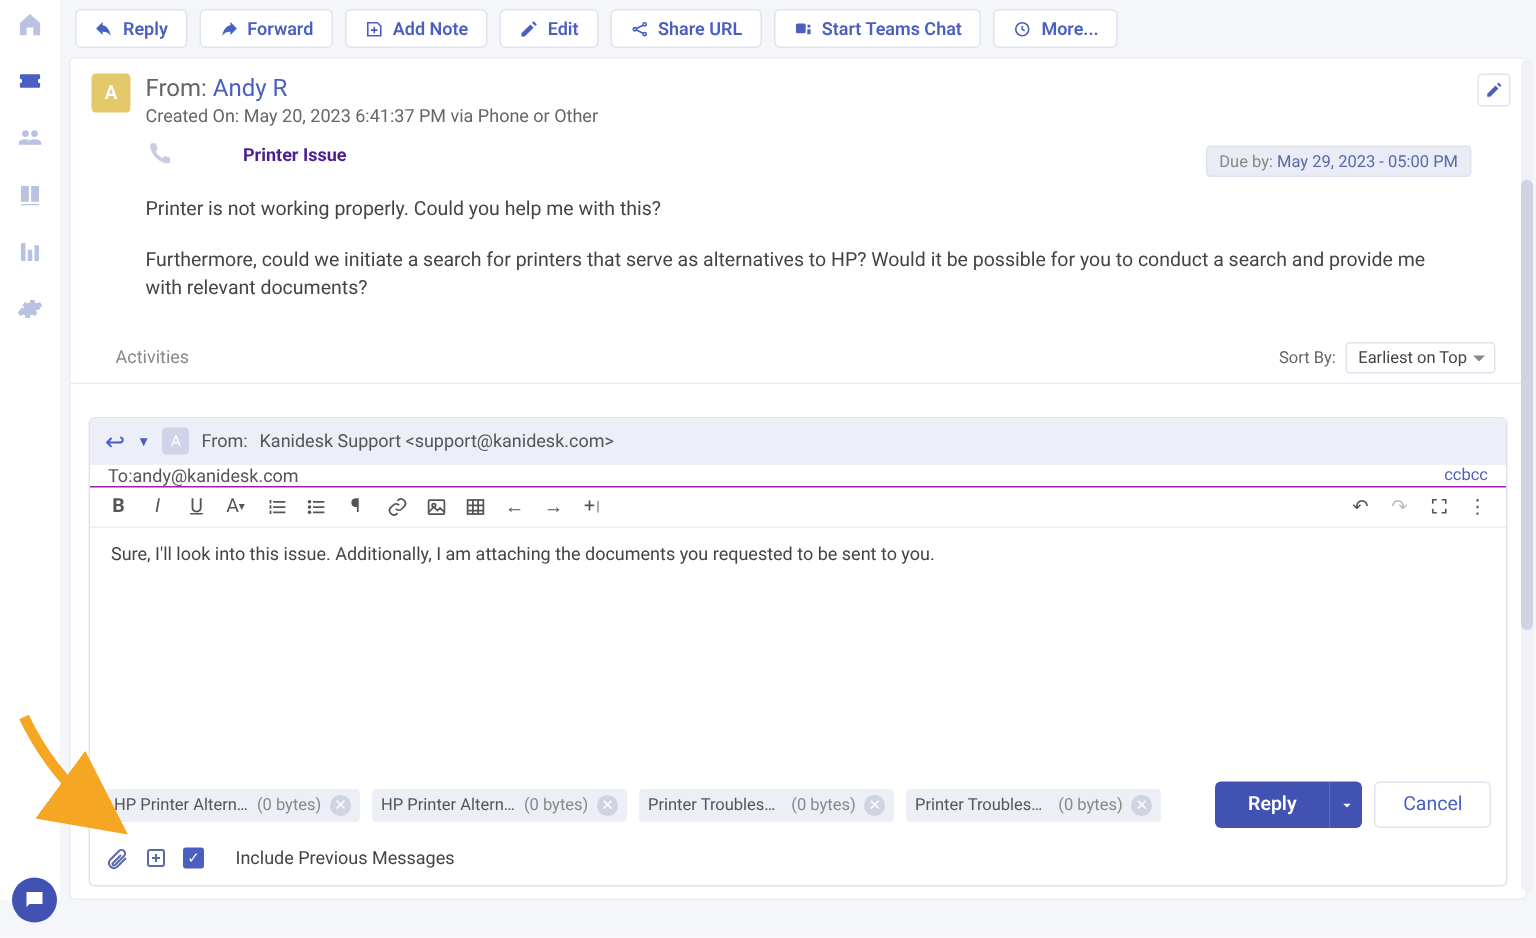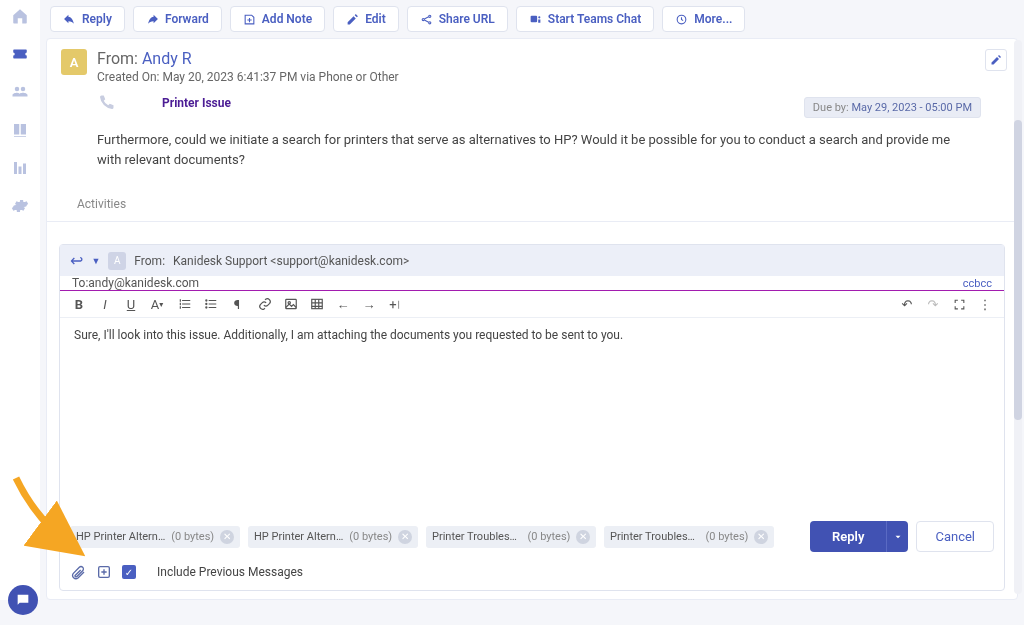--- a/index.html
+++ b/index.html
@@ -18,21 +18,21 @@
   .from-line { font-size: 16px; color: #666; }
   .from-line a { color: #4a5fc1; text-decoration: none; }
   .created-line { font-size: 12px; color: #666; margin-top: 2px; }
   .subject-row { display: flex; align-items: center; gap: 10px; margin-top: 10px; }
   .subject-row .phone-icon { width: 18px; height: 18px; color: #c8cde0; }
   .subject { font-size: 12px; font-weight: 700; color: #4c1d95; margin-left: 37px; }
   .due-pill { position: absolute; right: 36px; top: 10px; background: #e9ecf5; border: 1px solid #dfe3ee; border-radius: 3px; padding: 3px 8px; font-size: 11px; color: #5a6aa8; margin-top: 48px; }
   .due-prefix { color:#888; }
   .edit-due { position: absolute; right: 10px; top: 10px; width: 22px; height: 22px; border: 1px solid #dfe3ee; border-radius: 3px; display: flex; align-items: center; justify-content: center; color: #4a5fc1; cursor: pointer; background:#fff;}
   .body-text { padding: 18px 50px 10px 50px; font-size: 13px; color: #444; line-height: 1.5; }
-  .body-text p + p { margin-top: 24px; }
+  .body-text p + p { margin-top: 14px; }
   .tabs-row { display: flex; align-items: center; border-bottom: 1px solid #e9ecf5; padding: 0 14px; margin-top: 10px; }
   .tab { padding: 8px 16px 10px; font-size: 12px; color: #888; cursor: pointer; }
   .tab.active { color: #4a5fc1; border-bottom: 2px solid #4a5fc1; }
   .sort-by { margin-left: auto; font-size: 11px; color: #666; display: flex; align-items: center; gap: 6px; padding-right: 6px; }
   .sort-select { border: 1px solid #dfe3ee; border-radius: 3px; padding: 3px 18px 3px 8px; font-size: 11px; color: #444; background: #fff; position: relative; cursor: pointer; }
   .sort-select:after { content: ""; position: absolute; right: 6px; top: 8px; border-left: 4px solid transparent; border-right: 4px solid transparent; border-top: 4px solid #888; }
   .compose-wrap { margin: 22px 12px 8px 12px; border: 1px solid #dfe3ee; border-radius: 4px; flex: 1; display: flex; flex-direction: column; background: #fff; }
   .compose-head { background: #eceff8; padding: 6px 10px; display: flex; align-items: center; gap: 8px; font-size: 12px; color: #555; }
   .reply-arrow { color: #4a5fc1; font-size: 16px; }
   .mini-avatar { width: 18px; height: 18px; background: #cfd4e6; border-radius: 3px; color: #fff; font-size: 10px; display: flex; align-items: center; justify-content: center; }
@@ -169,25 +169,30 @@
         </div>
         <div class="due-pill"><span class="due-prefix">Due by: </span><span>May 29, 2023 - 05:00 PM</span></div>
         <div class="edit-due">
             <svg width="12" height="12" viewBox="0 0 24 24" fill="currentColor">
               <path d="M3 17l11-11 4 4L7 21H3zM18 2l4 4-2 2-4-4z"></path>
             </svg>
           </div>
       </div>
 
       <div class="body-text">
+        <p>Printer is not working properly. Could you help me with this?</p>
         <p>Furthermore, could we initiate a search for printers that serve as alternatives to HP? Would it be possible for you to conduct a search and provide me with relevant documents?</p>
       </div>
 
       <div class="tabs-row">
         <div class="tab">Activities</div>
+        <div class="sort-by">
+          <span>Sort By:</span>
+          <div class="sort-select">Earliest on Top</div>
+        </div>
       </div>
 
       <div class="compose-wrap">
         <div class="compose-head">
           <span class="reply-arrow">↩</span>
           <span style="color:#4a5fc1;font-size:9px;">▼</span>
           <div class="mini-avatar">A</div>
           <span>From: </span>
             <span>Kanidesk Support &lt;support@kanidesk.com&gt;</span>
         </div>

